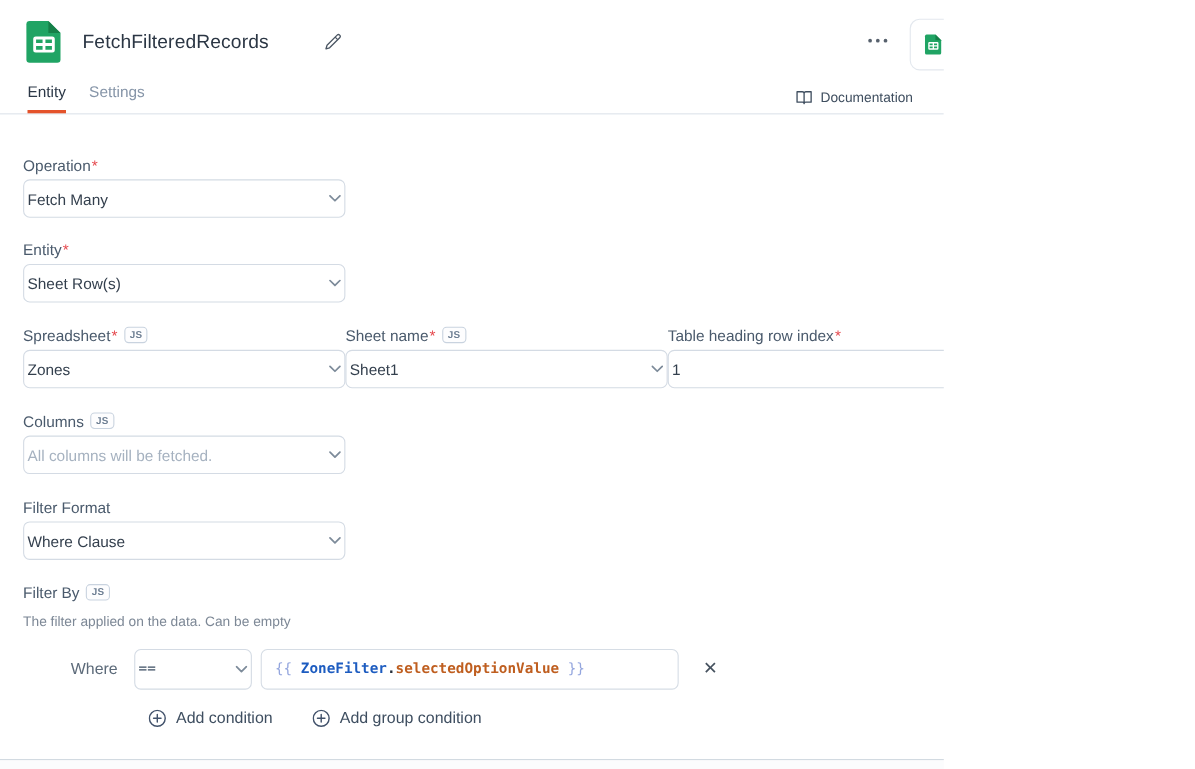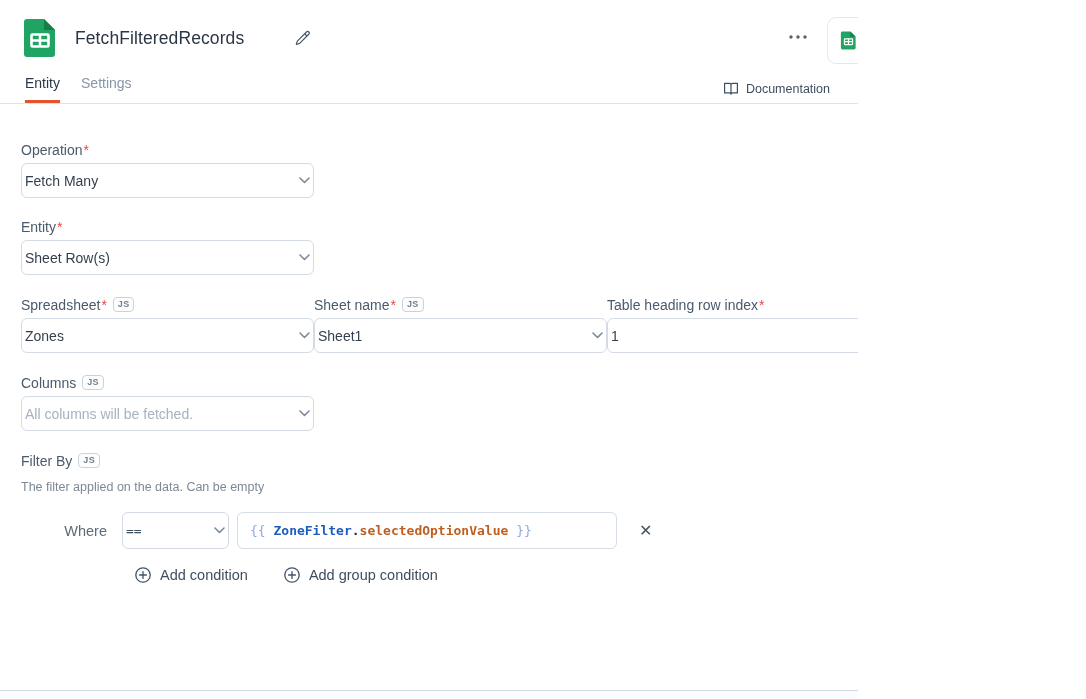--- a/index.html
+++ b/index.html
@@ -218,20 +218,33 @@
       <div class="select">
         <span class="placeholder">All columns will be fetched.</span>
         <span class="chev">
             <svg width="11" height="7" viewBox="0 0 11 7">
               <use href="#chev-glyph"></use>
             </svg>
           </span>
       </div>
     </div>
 
+    <div class="group m21">
+      <div class="field-label">
+        <span>Filter Format</span>
+      </div>
+      <div class="select">
+        <span>Where Clause</span>
+        <span class="chev">
+            <svg width="11" height="7" viewBox="0 0 11 7">
+              <use href="#chev-glyph"></use>
+            </svg>
+          </span>
+      </div>
+    </div>
 
     <div>
       <div class="field-label" style="margin-bottom:0">
         <span>Filter By</span>
         <span class="js-badge">JS</span>
       </div>
       <div class="fb-helper">The filter applied on the data. Can be empty</div>
 
       <div class="where-row">
         <div class="where-prefix">Where</div>

